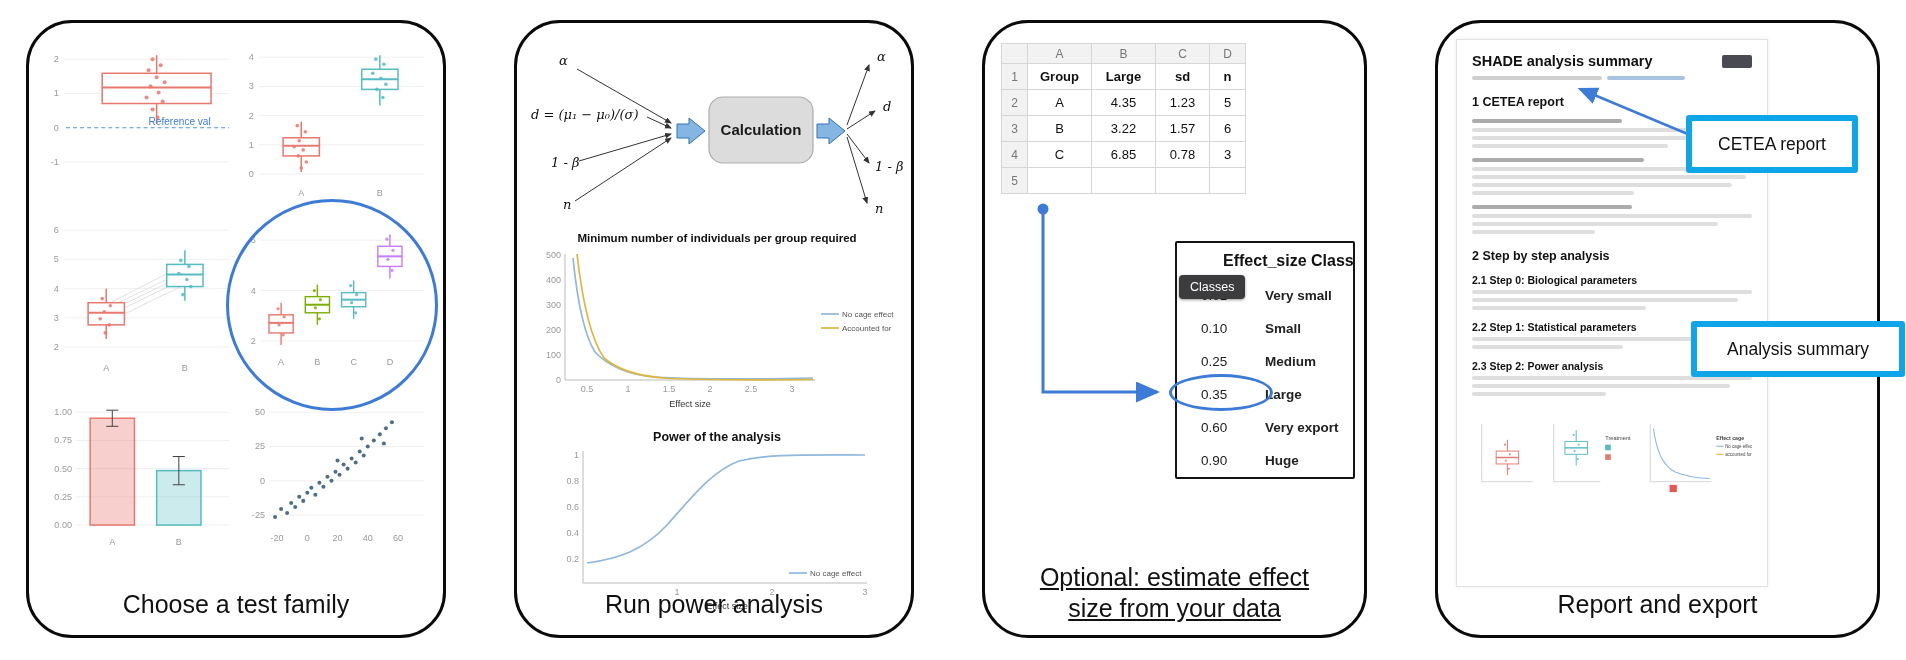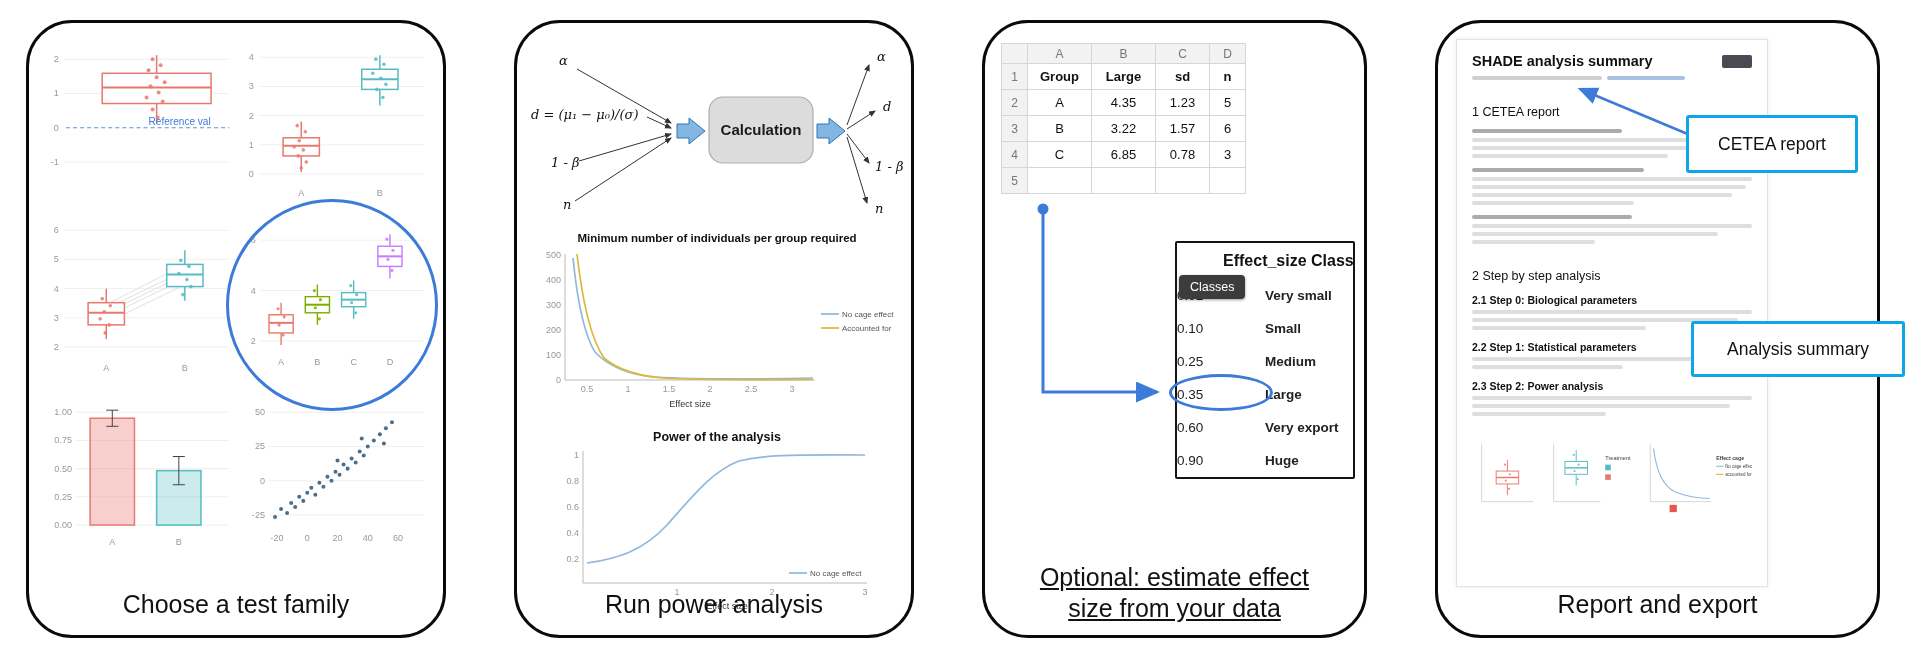--- a/index.html
+++ b/index.html
@@ -51,21 +51,21 @@
   table.sheet td { background:#fff; color:#111; height:26px; }
   table.sheet tr.hdr th { height:20px; }
   table.sheet .cA { width:64px; } .cB { width:64px; } .cC { width:54px; } .cD { width:36px; }
   table.sheet td.b { font-weight:bold; }
   .efftable {
     position:absolute; left:190px; top:218px; width:180px;
     border:2.5px solid #141414; background:#fff;
     display:grid; grid-template-columns:88px 1fr; border-radius:2px;
   }
   .eff-h { height:36px; display:flex; align-items:center; font-weight:bold; font-size:16px; padding-left:16px;margin-left:30px; }
-  .eff-v { height:33px; display:flex; align-items:center; font-size:13.5px; padding-left:0; color:#222; }
+  .eff-v { height:33px; display:flex; align-items:center; font-size:13.5px; padding-left:24px; color:#222; }
   .eff-c { height:33px; display:flex; align-items:center; font-size:13.5px; font-weight:bold; color:#222; }
   .tooltip {
     position:absolute; left:194px; top:252px; z-index:6;
     background:#3c3c3e; color:#ffffff; font-size:12.5px;
     padding:5px 11px; border-radius:4px; box-shadow:0 1px 3px rgba(0,0,0,.4);
   }
   .eff-ellipse {
     position:absolute; left:184px; top:351px; width:104px; height:37px;
     border:3px solid #3d7bd9; border-radius:50%; z-index:5; pointer-events:none;
   }
@@ -76,28 +76,28 @@
     position:absolute; left:18px; top:16px; width:312px; height:548px;
     background:#fff; border:1px solid #e2e2e2; box-shadow:0 0 4px rgba(0,0,0,.08);
     padding:13px 15px; overflow:hidden;
   }
   .doc-titlerow { display:flex; justify-content:space-between; align-items:flex-start;gap:25px; }
   .doc-title { font-weight:bold; font-size:14.5px; }
   .doc-badge { width:30px; height:13px; background:#4a4a52; border-radius:2px; margin-top:2px; }
   .meta { display:flex; gap:5px; margin-top:7px; }
   .meta .m1 { width:130px; height:4px; background:#cfcfcf; border-radius:2px; }
   .meta .m2 { width:78px;  height:4px; background:#a9c2e2; border-radius:2px; }
-  .doc-h1 { font-weight:normal; font-size:12.5px; margin-top:25px; }
+  .doc-h1 { font-weight:bold; font-size:12.5px; margin-top:15px; }
   .doc-h3 { font-weight:bold; font-size:10.5px; margin-top:11px; }
   .skh { height:4px; background:#ababab; border-radius:2px; margin:10px 0 5px 0; }
   .sk  { height:4px; background:#dedede; border-radius:2px; margin:4px 0; }
   .doccharts { display:flex; gap:8px; margin-top:12px; align-items:flex-end; }
   svg text.micro { font-family:"Liberation Sans",sans-serif; fill:#444; }
   .callout {
-    position:absolute; background:#fff; border:3px solid #0ea5e9; border-radius:3px;
+    position:absolute; background:#fff; border:6px solid #0ea5e9; border-radius:3px;
     display:flex; align-items:center; justify-content:center;
     font-size:17.5px; color:#111; z-index:4;
   }
   .co1 { left:248px; top:92px;  width:172px; height:58px; }
   .co2 { left:253px; top:298px; width:214px; height:56px; }
 </style>
 </head>
 <body>
 
 <div class="row">

